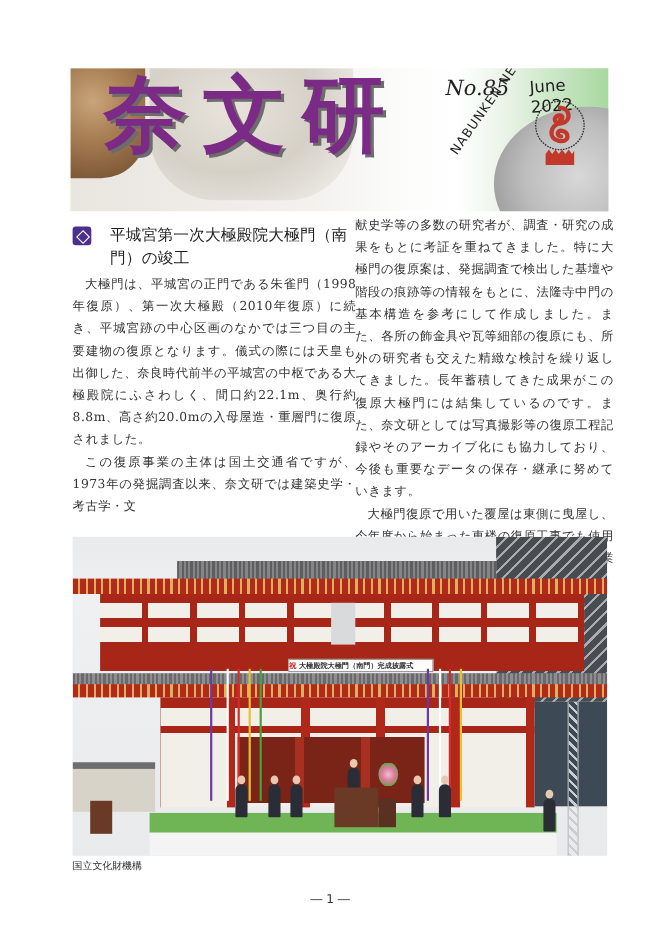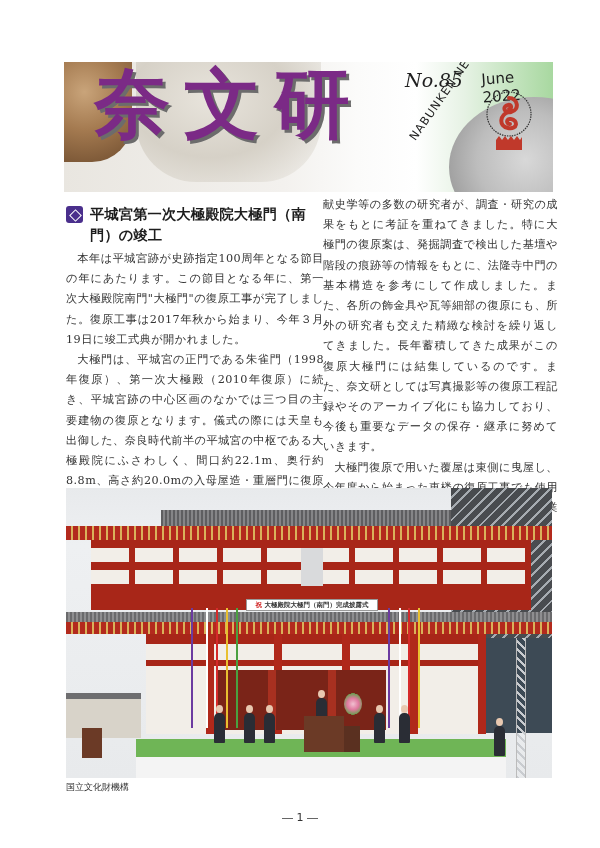--- a/index.html
+++ b/index.html
@@ -71,22 +71,22 @@
   .article-title-wrap { position: absolute; left: 66px; top: 204px; width: 260px; }
   .title-icon {
     position: absolute; left: 0; top: 2px; width: 17px; height: 17px; background: #4a2f8c;
     border-radius: 3px;
   }
   .title-icon::after {
     content: ""; position: absolute; left: 5px; top: 5px; width: 7px; height: 7px;
     border: 1px solid #fff; transform: rotate(45deg);
   }
   .article-title {
-    margin-left: 24px;
-    font-family: "DejaVu Sans", sans-serif; font-weight: bold;
+    margin-left: 34px;
+    font-family: "DejaVu Sans", sans-serif; font-weight: normal;
     font-size: 14.2px; line-height: 21px; color: #1d1d1d; letter-spacing: 0.2px;
   }
 
   .col { position: absolute; font-size: 11.2px; line-height: 20.2px; color: #333; letter-spacing: 0.45px; }
   .col-left { left: 66px; top: 249px; width: 258px; }
   .col-right { left: 323px; top: 195px; width: 235px; }
   .col p { text-indent: 1em; text-align: justify; }
   .col p.noindent { text-indent: 0; }
   .credit { text-align: right; }
   .link-label { padding-left: 1em; }
@@ -109,24 +109,24 @@
   .upper-body {
     position: absolute; left: 25px; top: 52px; width: 440px; height: 70px;
     background:
       repeating-linear-gradient(90deg, transparent 0 38px, #a82618 38px 44px),
       linear-gradient(180deg, #a82618 0 8px, #f2eee8 8px 22px, #a82618 22px 30px, #f2eee8 30px 44px, #a82618 44px 70px);
   }
   .banner-cloth {
     position: absolute; left: 235px; top: 60px; width: 22px; height: 38px; background: #d9dadc;
   }
   .sign {
-    position: absolute; left: 180px; top: 111px; width: 132px; height: 12px;
+    position: absolute; left: 196px; top: 111px; width: 132px; height: 12px;
     background: #ffffff; border: 1px solid #999;
     font-family: "DejaVu Sans", sans-serif; font-size: 6.5px; font-weight: bold; color: #333;
-    line-height: 10px; text-align: center; white-space: nowrap;
+    line-height: 10px; text-align: left; white-space: nowrap;
   }
   .sign .iwai { color: #d02020; }
   .roof-lower {
     position: absolute; left: 0; top: 124px; width: 486px; height: 12px;
     background: repeating-linear-gradient(90deg, #6a6a6c 0 2px, #8e8e90 2px 4px);
   }
   .eave-lower {
     position: absolute; left: 0; top: 134px; width: 486px; height: 12px;
     background: repeating-linear-gradient(90deg, #b32a1d 0 5px, #d9b25a 5px 7px);
   }
@@ -189,21 +189,20 @@
     <path d="M12 50 L15 46 L18 50 L21 46 L24 50 L27 46 L30 50 L33 46 L36 50 L38 47 L38 50 Z" fill="#c0392b"></path>
   </svg>
 </div>
 
 <div class="article-title-wrap">
   <span class="title-icon"></span>
   <h1 class="article-title">平城宮第一次大極殿院大極門（南門）の竣工</h1>
 </div>
 
 <div class="col col-left">
-  <p>本年は平城宮跡が史跡指定100周年となる節目の年にあたります。この節目となる年に、第一次大極殿院南門"大極門"の復原工事が完了しました。復原工事は2017年秋から始まり、今年３月19日に竣工式典が開かれました。</p>
   <p>大極門は、平城宮の正門である朱雀門（1998年復原）、第一次大極殿（2010年復原）に続き、平城宮跡の中心区画のなかでは三つ目の主要建物の復原となります。儀式の際には天皇も出御した、奈良時代前半の平城宮の中枢である大極殿院にふさわしく、間口約22.1m、奥行約8.8m、高さ約20.0mの入母屋造・重層門に復原されました。</p>
   <p>この復原事業の主体は国土交通省ですが、1973年の発掘調査以来、奈文研では建築史学・考古学・文</p>
 </div>
 
 <div class="col col-right">
   <p class="noindent">献史学等の多数の研究者が、調査・研究の成果をもとに考証を重ねてきました。特に大極門の復原案は、発掘調査で検出した基壇や階段の痕跡等の情報をもとに、法隆寺中門の基本構造を参考にして作成しました。また、各所の飾金具や瓦等細部の復原にも、所外の研究者も交えた精緻な検討を繰り返してきました。長年蓄積してきた成果がこの復原大極門には結集しているのです。また、奈文研としては写真撮影等の復原工程記録やそのアーカイブ化にも協力しており、今後も重要なデータの保存・継承に努めていきます。</p>
   <p>大極門復原で用いた覆屋は東側に曳屋し、今年度から始まった東楼の復原工事でも使用しています。奈文研として今後の復原事業にも引き続き協力していきます。</p>
   <div class="credit">（企画調整部　岩戸 晶子）</div>
   <div class="link-label">第一次大極殿院復原事業ホームページ</div>
   <div class="link-url">https://www.heijo-park.jp/about/fukugen/</div>

